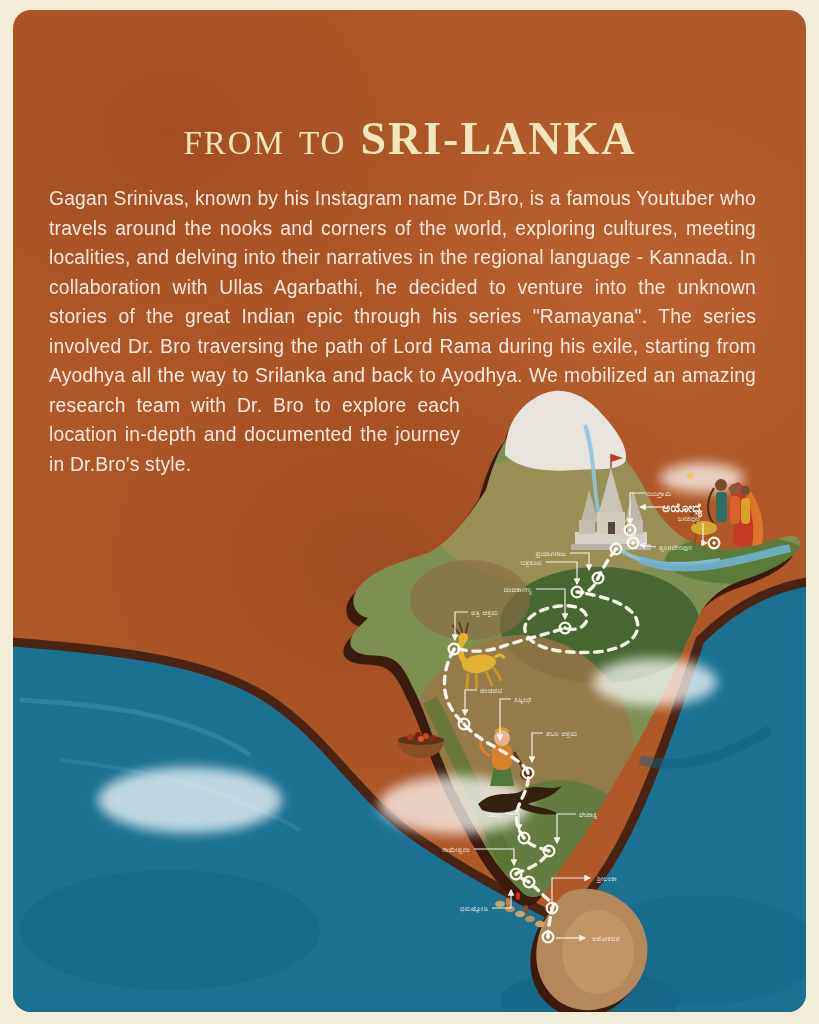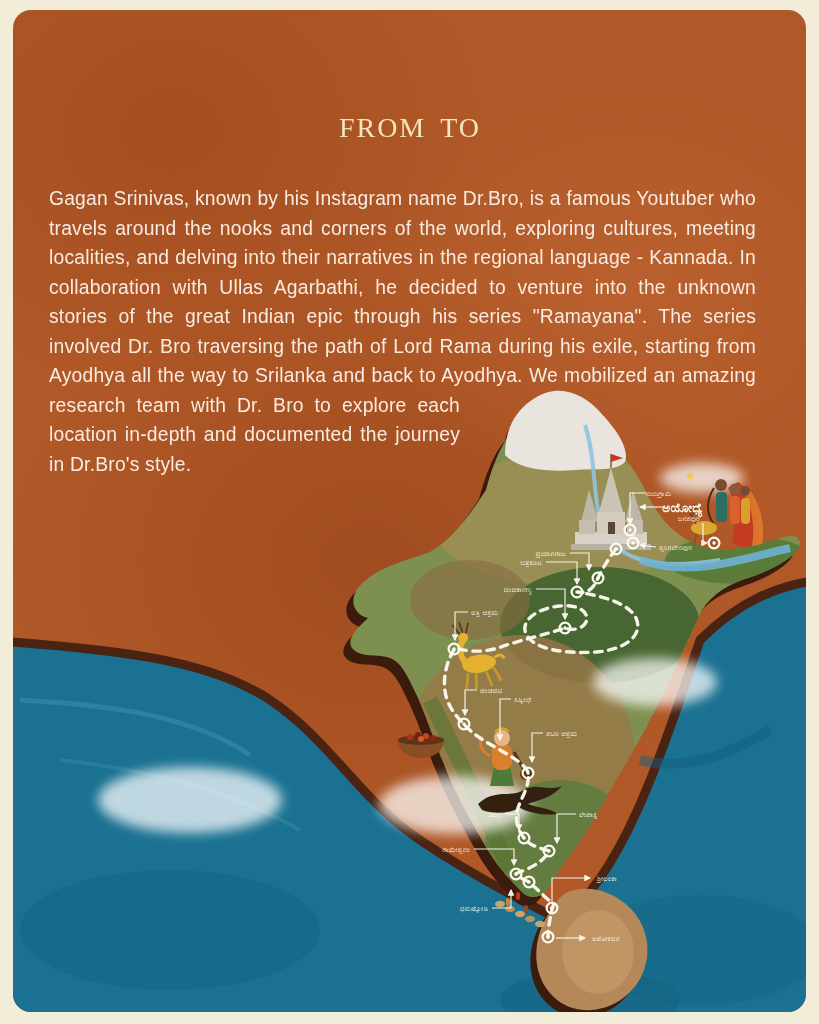--- a/index.html
+++ b/index.html
@@ -19,21 +19,21 @@
   }
   .art{position:absolute;left:-13px;top:-10px;width:819px;height:1024px;}
   svg.map{position:absolute;left:0;top:0;width:819px;height:1024px;display:block;}
 
   .title{
     position:absolute;left:40px;top:112px;width:740px;
     display:flex;justify-content:center;align-items:baseline;gap:14px;
     color:#f2e6bb;font-family:"Liberation Serif","DejaVu Serif",serif;
     white-space:nowrap;
   }
-  .t-sm{font-size:28px;letter-spacing:2px;}
+  .t-sm{font-size:33px;letter-spacing:2px;}
   .t-lg{font-size:46px;letter-spacing:2px;font-weight:600;}
 
   .intro{
     position:absolute;left:49px;top:184px;width:707px;
     color:#f8ece2;font-size:19.3px;line-height:1.53;
     text-align:justify;letter-spacing:.2px;
   }
   .shim1{float:right;width:0;height:207px;}
   .shim2{float:right;clear:right;width:296px;height:420px;}
 
@@ -247,20 +247,21 @@
           <polyline points="552,901 552,878 590,878" class="connector" marker-end="url(#arr)"></polyline>
           <text x="597" y="881" class="lbl" text-anchor="start">ಶ್ರೀಲಂಕಾ</text>
           <polyline points="556,938 585,938" class="connector" marker-end="url(#arr)"></polyline>
           <text x="592" y="941" class="lbl" text-anchor="start">ಅಶೋಕವನ</text>
         </g>
     </svg>
 
     <div class="title">
       <span class="t-sm">FROM</span>
       <span class="t-sm">TO</span>
+      <span class="t-lg">SRI-LANKA</span>
     </div>
 
     <div class="intro">
       <span class="shim1"></span><span class="shim2"></span><span>Gagan Srinivas, known by his Instagram name Dr.Bro, is a famous Youtuber who travels around the nooks and corners of the world, exploring cultures, meeting localities, and delving into their narratives in the regional language - Kannada. In collaboration with Ullas Agarbathi, he decided to venture into the unknown stories of the great Indian epic through his series "Ramayana". The series involved Dr. Bro traversing the path of Lord Rama during his exile, starting from Ayodhya all the way to Srilanka and back to Ayodhya. We mobilized an amazing research team with Dr. Bro to explore each location in-depth and documented the journey in Dr.Bro's style.</span>
     </div>
 
   </div>
 </div>
 
 </body></html>

